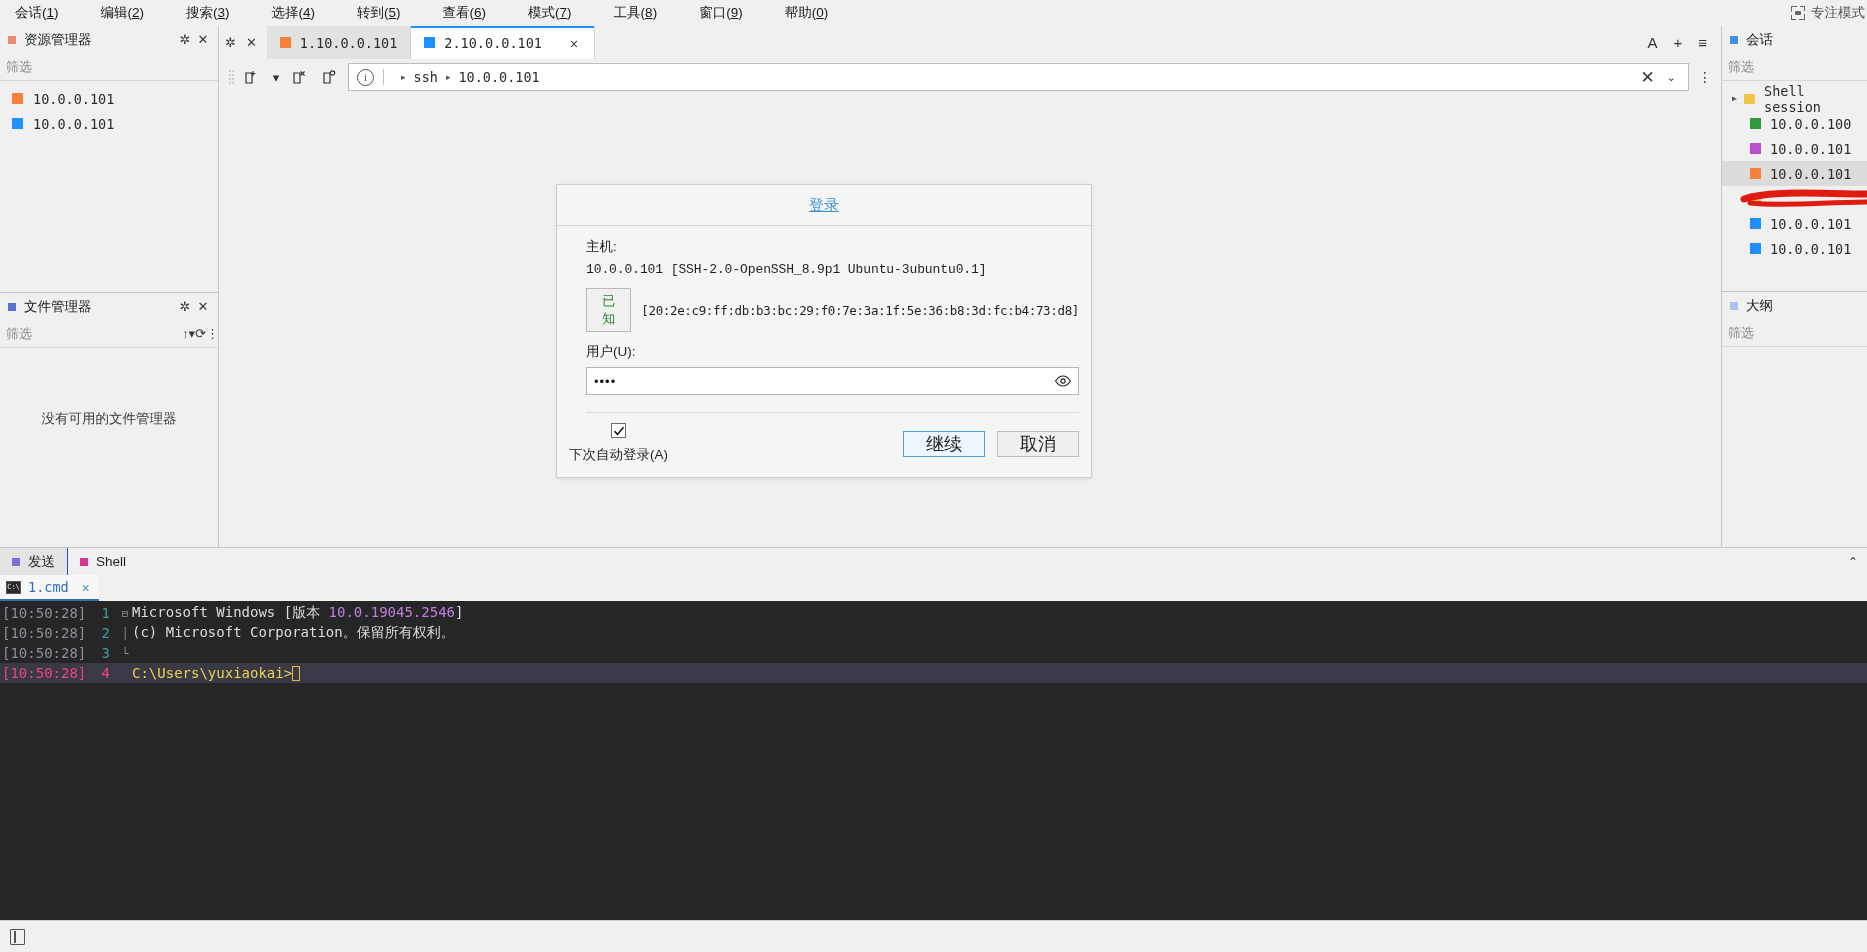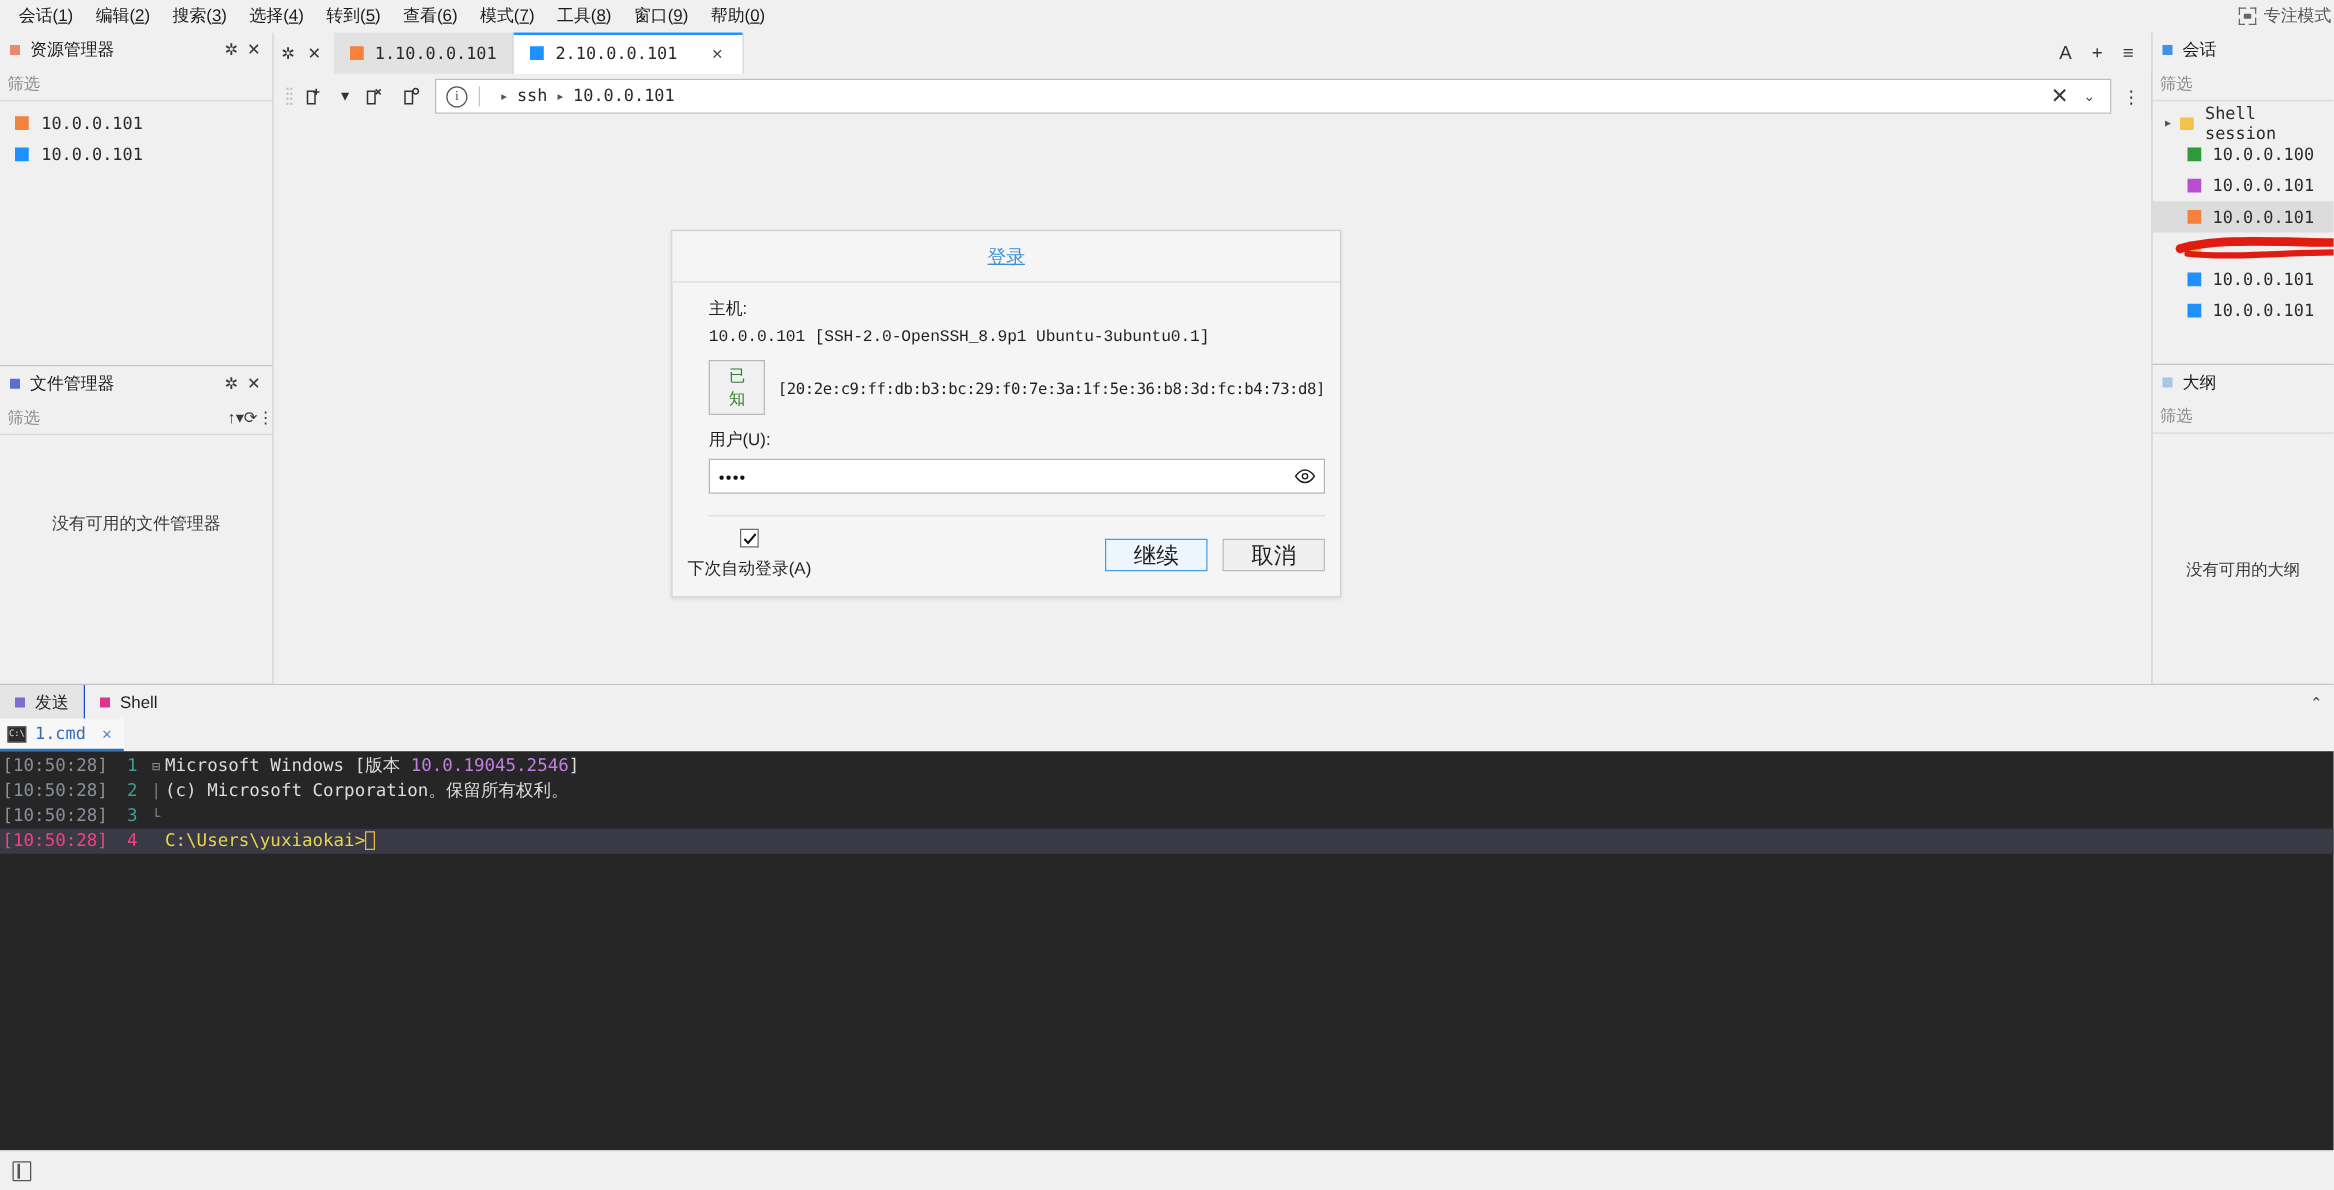--- a/index.html
+++ b/index.html
@@ -14,20 +14,21 @@
   .app { width: 1867px; height: 952px; display: flex; flex-direction: column; background:#f0f0f0; }
 
   
   .menubar {
     height: 26px; flex: 0 0 26px;
     display: flex; align-items: center;
     background: #f0f0f0;
     padding-left: 6px;
     font-size: 13.5px;
     position: relative;
+    gap: 24px;
   }
   .menu-item { padding: 2px 9px; color: #1a1a1a; white-space: nowrap; cursor: default; }
   .menu-item u { text-decoration: underline; }
   .focus-mode {
     position: absolute; right: 0; top: 0; height: 26px;
     display: flex; align-items: center; gap: 6px;
     padding-right: 2px; color: #555; font-size: 13.5px; white-space: nowrap;
   }
   .focus-icon { width: 14px; height: 14px; position: relative; display:inline-block; }
   .focus-icon::before, .focus-icon::after {
@@ -146,21 +147,21 @@
   }
   .addr-input .sp { flex:1 1 auto; }
   .addr-clear { color:#3a3a3a; font-size:17px; padding:0 6px; cursor:pointer; }
   .addr-drop { color:#3a3a3a; font-size:11px; padding:0 6px; cursor:pointer; }
   .addr-more { width:20px;display:flex;align-items:center;justify-content:center;color:#333;font-size:14px;cursor:pointer;letter-spacing:0; }
 
   .canvas { flex:1 1 auto; position:relative; background:#f0f0f0; min-height:0; }
 
   
   .dialog {
-    position:absolute; left:318px; top:89px; width:536px;
+    position:absolute; left:337px; top:89px; width:536px;
     background:#f5f5f5; border:1px solid #cfcfcf;
     box-shadow: 0 1px 3px rgba(0,0,0,.10);
   }
   .dlg-title {
     height:41px; display:flex; align-items:center; justify-content:center;
     border-bottom:1px solid #d9d9d9; background:#f5f5f5;
   }
   .dlg-title span { color:#3b8fd6; font-size:15px; text-decoration:underline; }
   .dlg-body { padding: 12px 12px 0 29px; }
   .fld-label { font-size:13.5px; color:#1f1f1f; margin-bottom:6px; }
@@ -520,21 +521,20 @@
       <div class="panel-sep"></div>
 
       <div class="panel" style="flex:1 1 auto;">
         <div class="panel-head">
           <span class="sq" style="background:#a8c6e8"></span>
           <span class="ttl">大纲</span>
         </div>
         <div class="filter-row">
           <input class="fin" placeholder="筛选" style="">
         </div>
-        <div class="empty-note" style="padding-top:100px; font-size:13px; text-align:center;">没有可用的大纲</div>
       </div>
 
     </div>
 
   </div>
 
   <div class="bottom-dock">
     <div class="bot-tabs">
       <div class="bot-tab sel">
         <span class="sq" style="background:#7b6fd0"></span>

